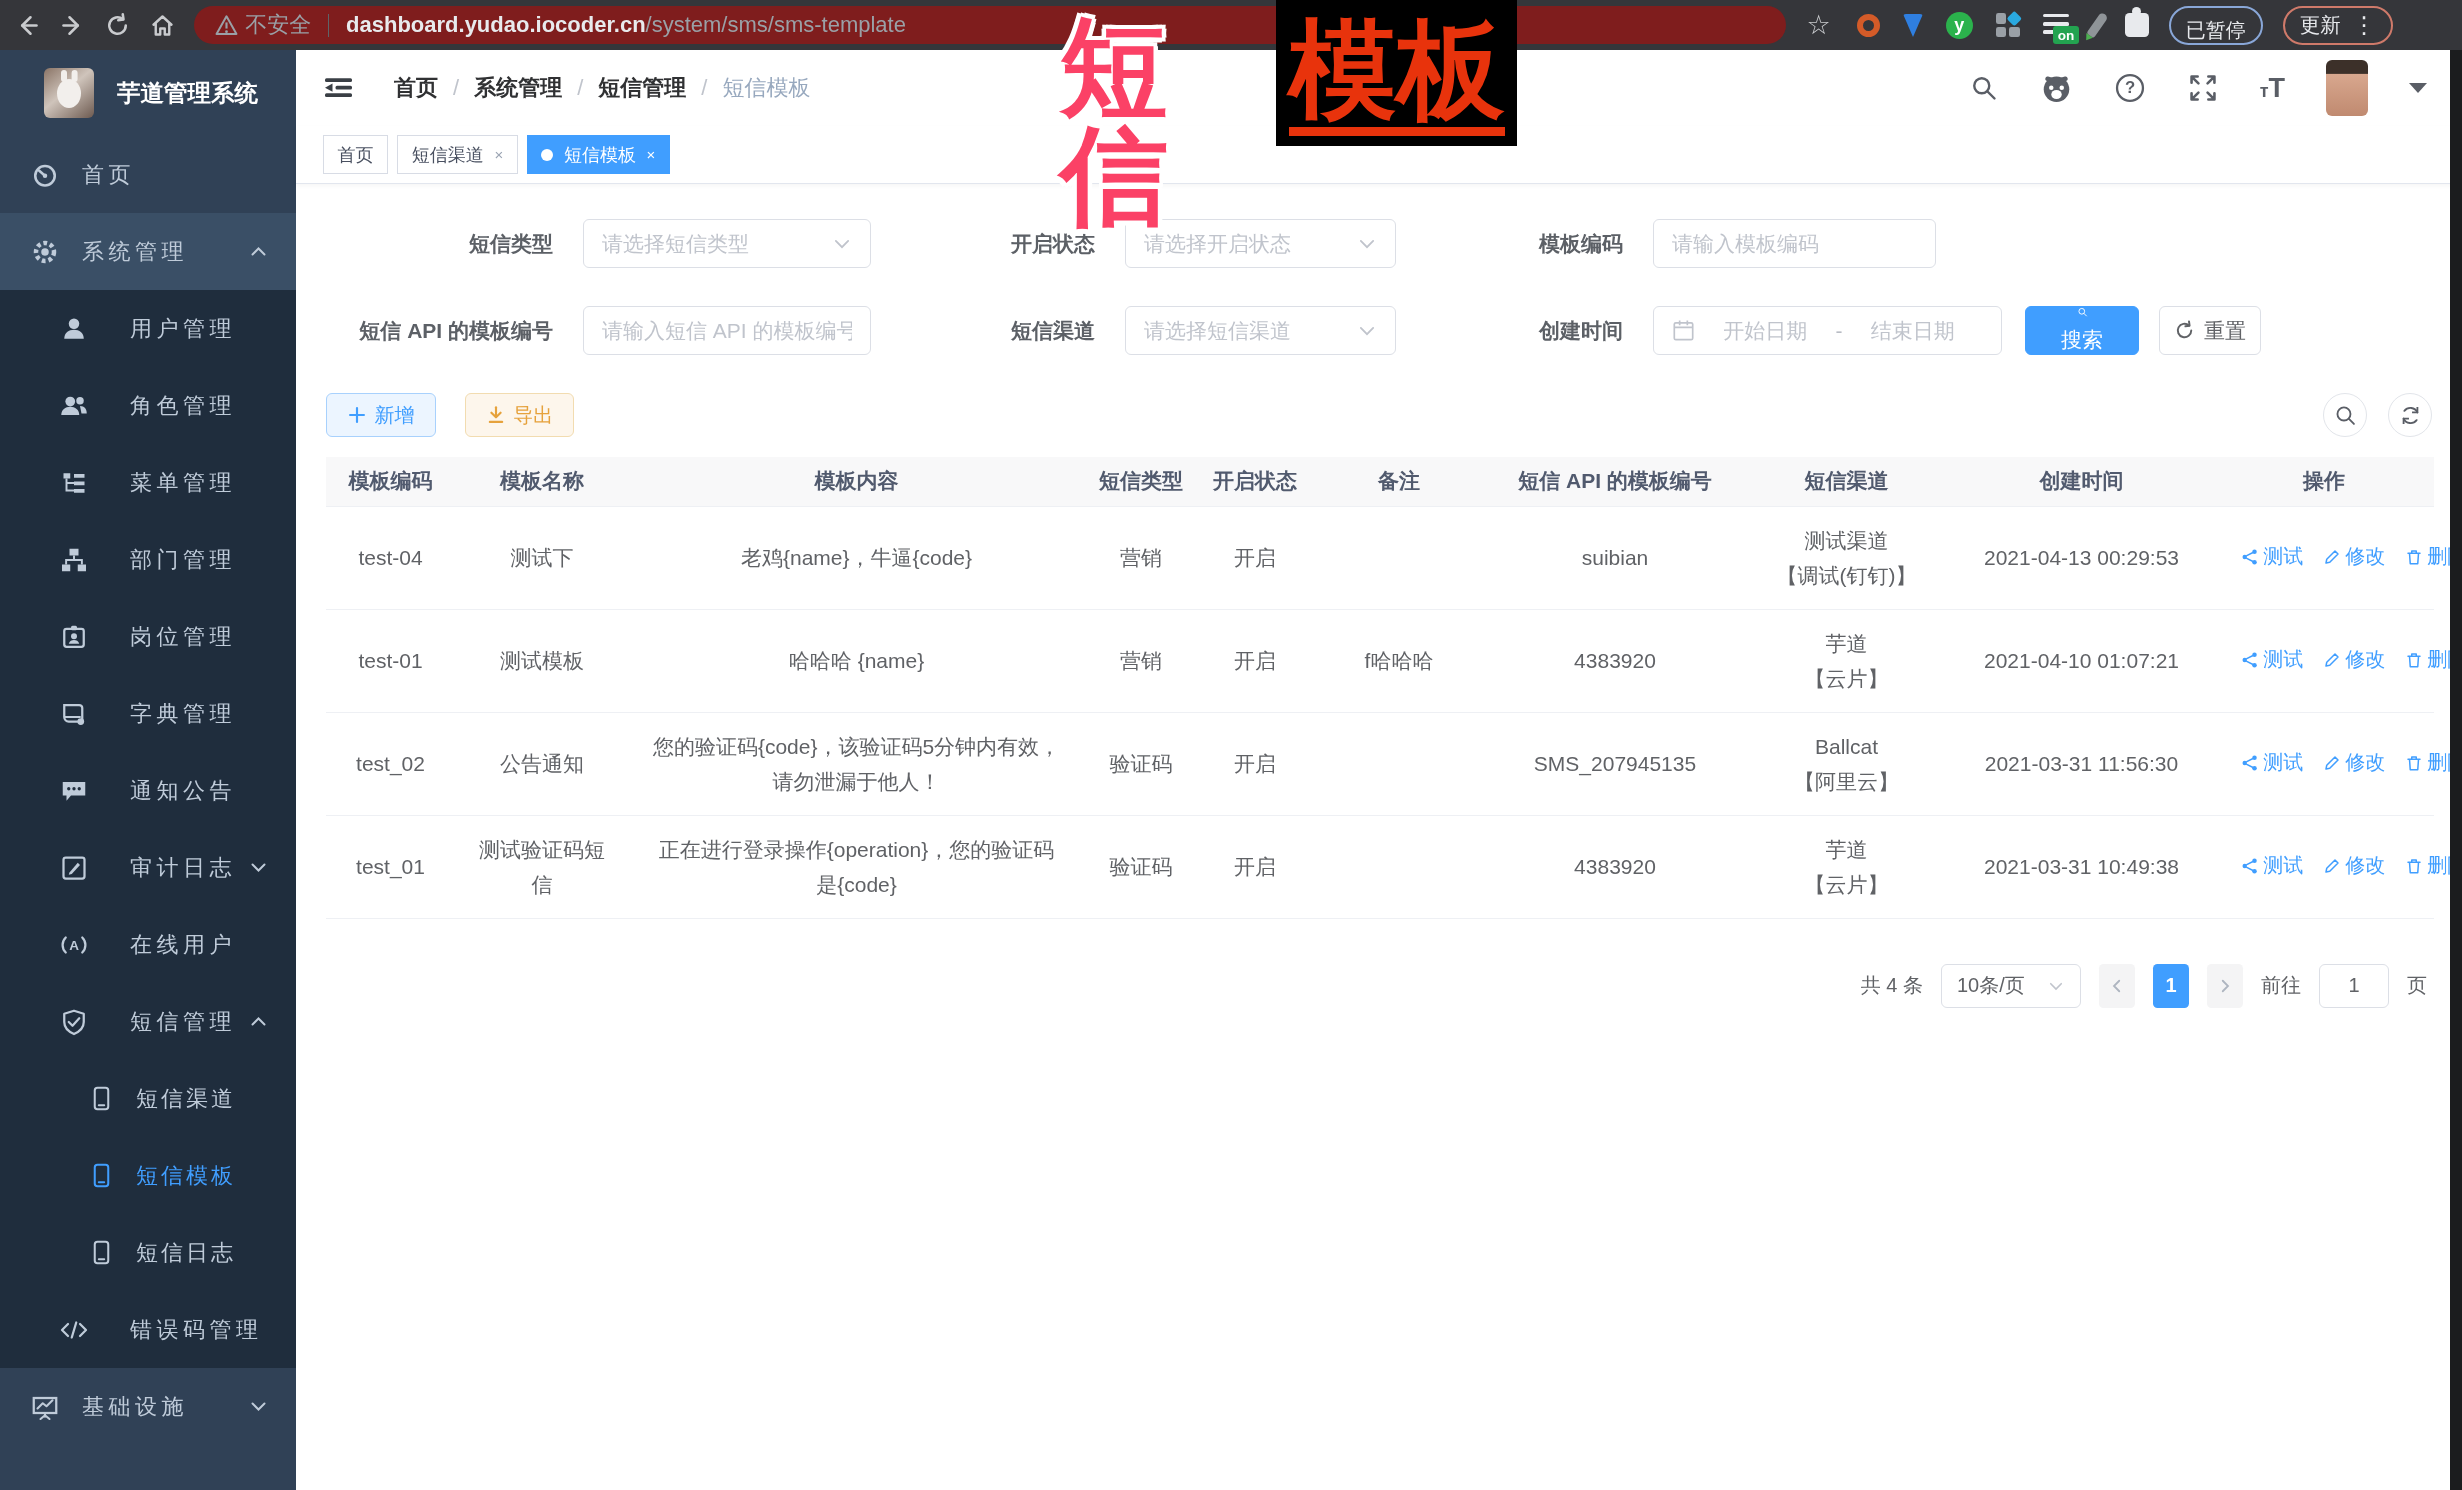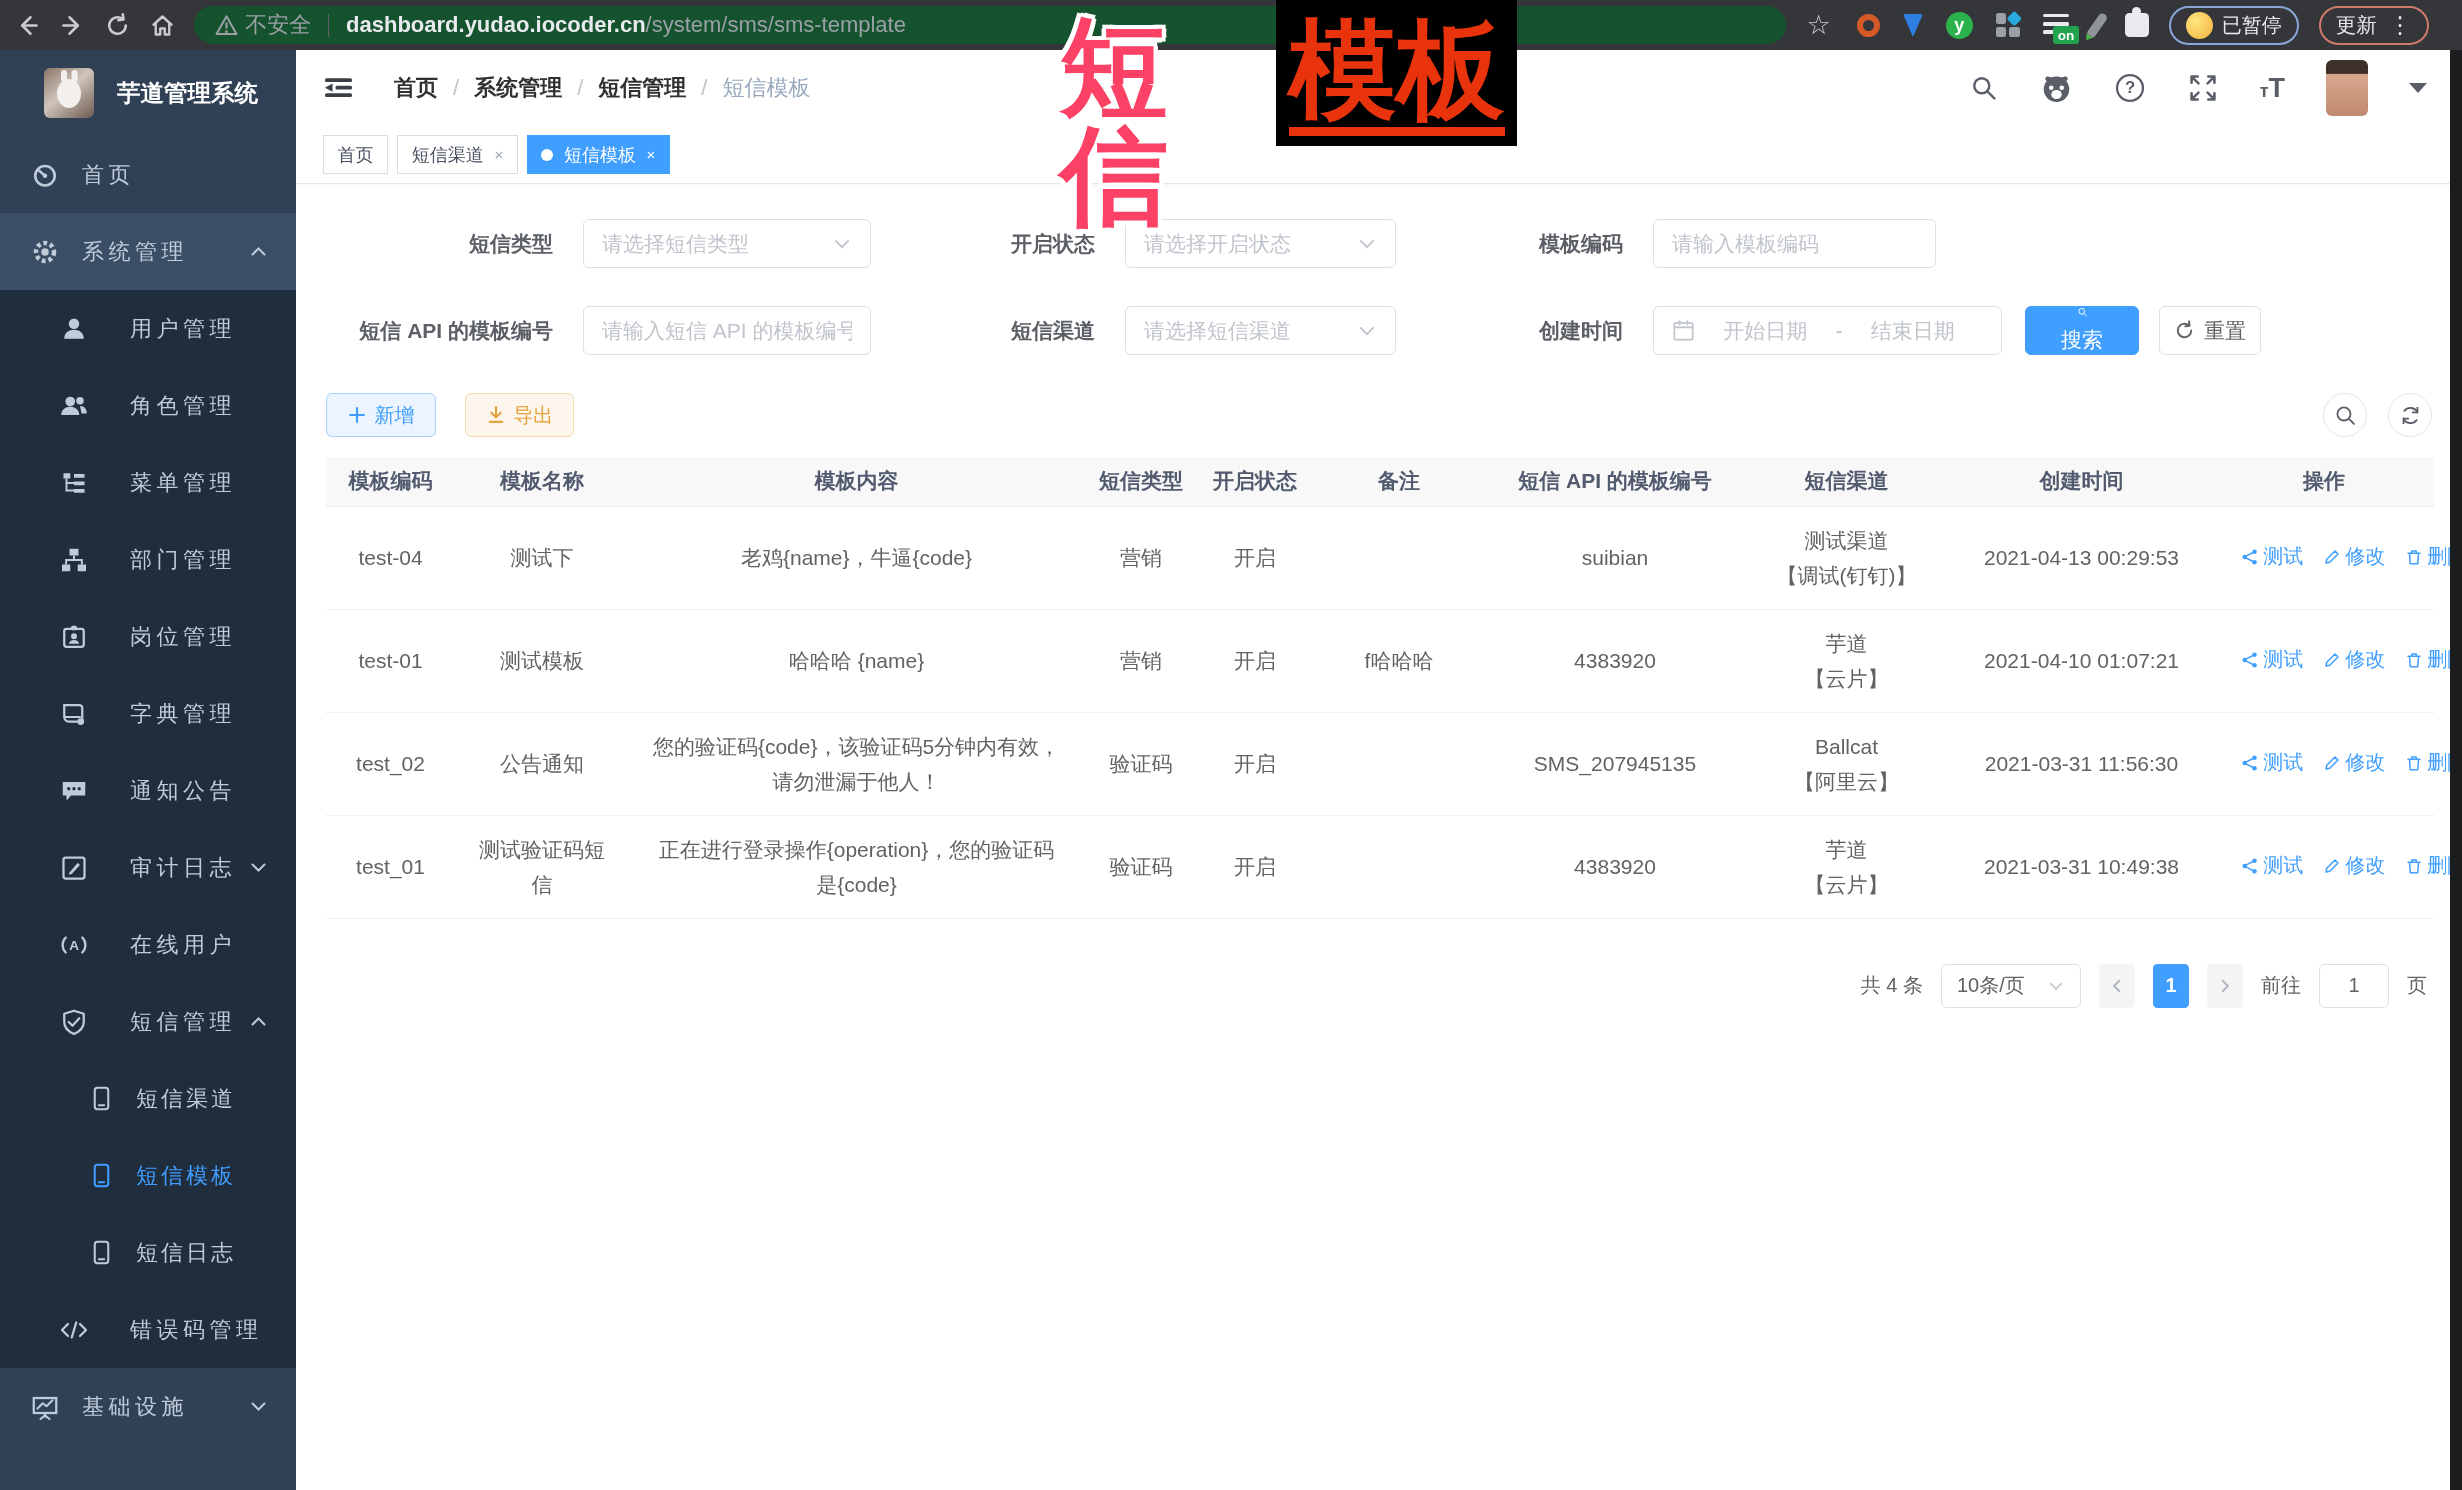--- a/index.html
+++ b/index.html
@@ -7,21 +7,21 @@
   body {
     width:2462px; height:1490px; position:relative; background:#fff;
     font-family:"Liberation Sans","DejaVu Sans",sans-serif; font-size:21px; color:#606266;
   }
   svg { display:block; }
 
   
   .browser-bar { position:absolute; top:0; left:0; width:2462px; height:50px; background:#35363a;
     display:flex; align-items:center; z-index:20; color:#c9cbce; }
   .nav-ic { width:36px; height:36px; display:flex; align-items:center; justify-content:center; margin-left:9px; color:#c9cbce; }
-  .url-pill { height:38px; width:1592px; margin-left:13.6px; background:#14532d; border-radius:20px;
+  .url-pill { height:38px; width:1592px; margin-left:13.6px; background:#7f1d1d; border-radius:20px;
     display:flex; align-items:center; padding:0 21px; font-size:22px; }
   .url-sec { color:#9aa0a6; display:flex; align-items:center; gap:7.6px; }
   .url-div { width:1.5px; height:23px; background:#5f6368; margin:0 16.7px; }
   .url-host { color:#e8eaed; font-weight:700; }
   .url-path { color:#9aa0a6; }
   .star-ic { margin-left:21px; font-size:27px; color:#c9cbce; line-height:1; }
   .ext-row { display:flex; align-items:center; gap:23px; margin-left:26px; }
   .ext-ring { width:23px; height:23px; border:6.8px solid #d45b28; border-radius:50%; }
   .ext-pin { width:0; height:0; border-left:10.6px solid transparent; border-right:10.6px solid transparent; border-top:23px solid #2f7fe0; border-radius:3px; }
   .ext-green { width:27px; height:27px; border-radius:50%; background:#2bb24c; color:#fff; font-size:18px; font-weight:700;
@@ -32,21 +32,21 @@
   .ext-list { position:relative; width:27px; height:26px; }
   .ext-list i { position:absolute; left:0; height:3.8px; background:#e8eaed; border-radius:1.5px; }
   .ext-list i:nth-child(1){ top:1.5px; width:26px; } .ext-list i:nth-child(2){ top:10px; width:26px; } .ext-list i:nth-child(3){ top:18px; width:15px; }
   .ext-badge { position:absolute; right:-9px; bottom:-6px; background:#23a350; color:#fff; font-size:13.6px; font-weight:700;
     padding:1.5px 4.5px; border-radius:3px; }
   .ext-pen { width:9px; height:26px; background:#8f9498; border-radius:4.5px 4.5px 2.3px 2.3px; transform:rotate(35deg); position:relative; }
   .ext-pen::after { content:""; position:absolute; bottom:-6px; left:0; border-left:4.5px solid transparent; border-right:4.5px solid transparent; border-top:6.8px solid #4caf50; }
   .ext-puzzle { width:24px; height:24px; background:#e8eaed; border-radius:4.5px; position:relative; }
   .ext-puzzle::after { content:""; position:absolute; top:-6px; left:7.6px; width:9px; height:9px; border-radius:50%; background:#e8eaed; }
   .chip { height:39px; border-radius:21px; display:flex; align-items:center; padding:0 15px; gap:9px; margin-left:20px; font-size:20px; color:#e8eaed; }
-  .chip.paused { border:2.3px solid #89a7d8; }
+  .chip.paused { border:2.3px solid #89a7d8;flex-direction:column; }
   .chip.update { border:2.3px solid #cf7a6a; font-size:20.5px; }
   .face { width:27px; height:27px; border-radius:50%; background:radial-gradient(circle at 35% 35%, #ffe680, #f4b13d); }
   .vdots { font-size:23px; color:#e8eaed; letter-spacing:0; margin-left:3px; }
 
   
   .app { position:absolute; top:50px; left:0; width:2462px; bottom:0; display:flex; }
   .right-strip { position:absolute; top:50px; right:0; width:12px; bottom:0; background:#1b1c1e; z-index:15; }
 
   
   .sidebar { width:296px; flex-shrink:0; background:#304156; color:#bfcbd9; font-size:22px; overflow:hidden; }

